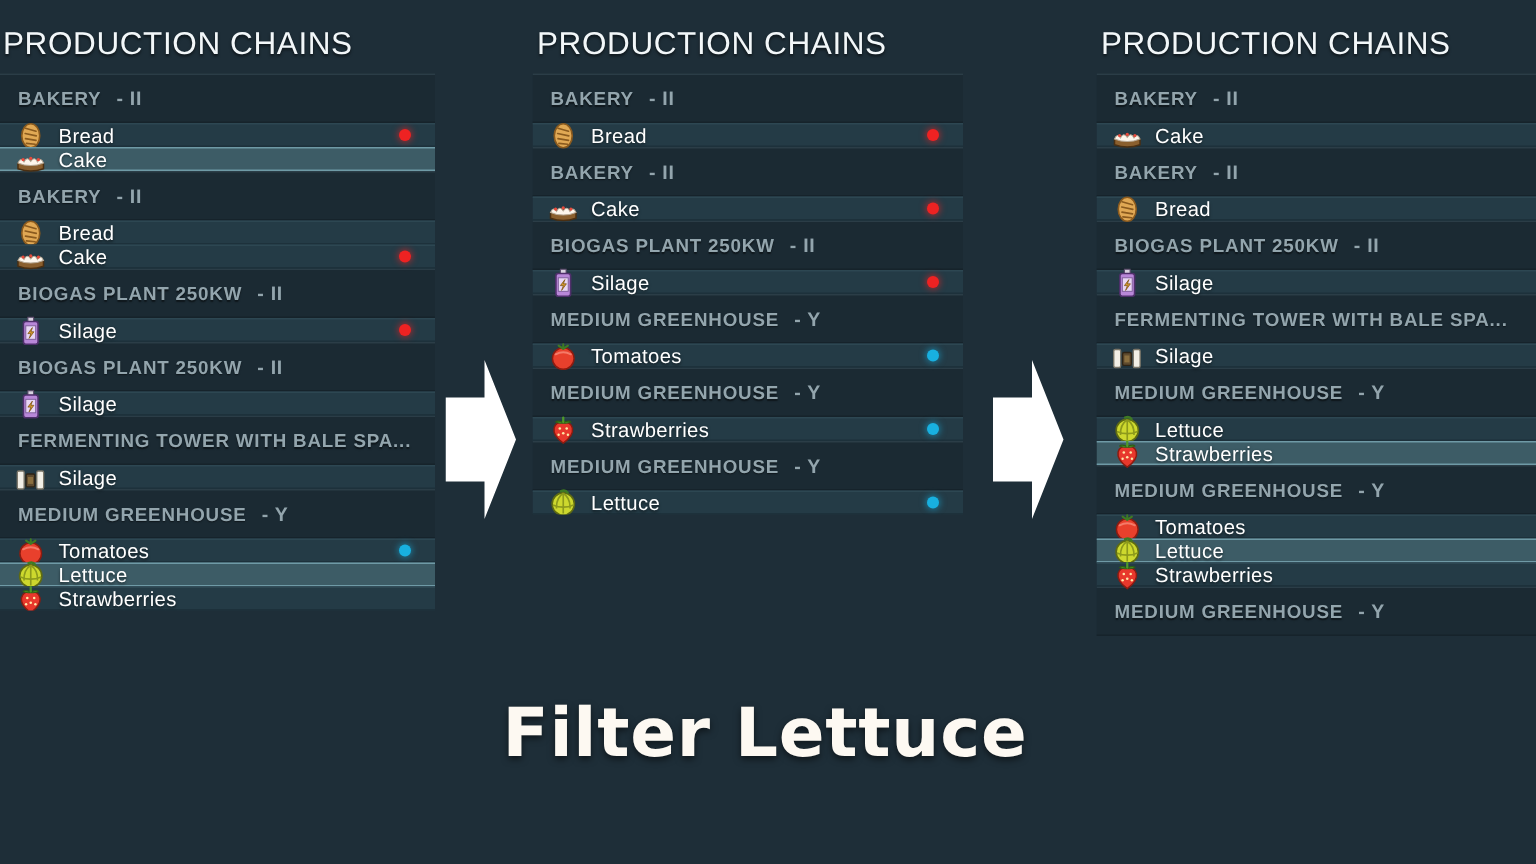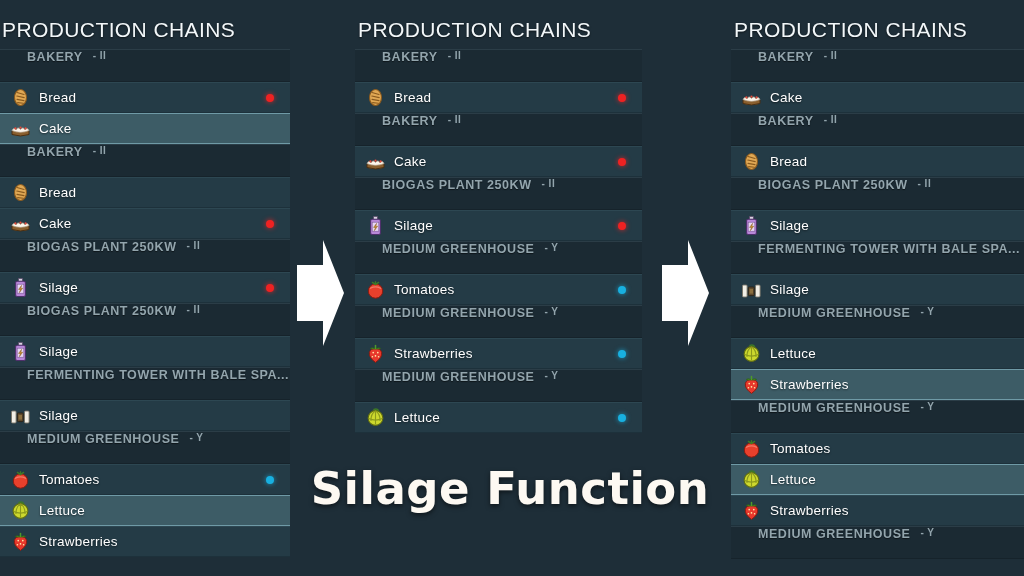--- a/index.html
+++ b/index.html
@@ -36,43 +36,43 @@
 
   .list { position:relative; }
 
   
   .grp {
     height:33px;
     background:#1b2a33;
     border-top:1px solid #2b3d47;
     border-bottom:1px solid #16232b;
     display:flex;
-    align-items:flex-start;
-    padding-left:27px;
+    align-items:center;
+    padding-left:12px;
     white-space:nowrap;
     overflow:hidden;
   }
   .grp .gname {
     color:#93a5ad;
     font-size:12.5px;
     font-weight:bold;
     letter-spacing:0.55px;
     text-shadow:0 1px 1px rgba(0,0,0,.5);
   }
   .grp .gsep {
     color:#93a5ad;
-    font-size:10px;
+    font-size:13px;
     font-weight:bold;
     margin-left:10px;
     letter-spacing:0.5px;
   }
 
   
   .row {
-    height:31px;
+    height:16px;
     background:#243b46;
     border-top:1px solid #2d4752;
     border-bottom:1px solid #1d313b;
     display:flex;
     align-items:center;
     padding-left:10px;
     position:relative;
   }
   .row.sel {
     background:#3d5c66;
@@ -516,15 +516,15 @@
       <polygon points="0,27 26,27 26,2 47,55 26,108 26,83 0,83" fill="#ffffff"></polygon>
     </svg>
   </div>
 
   <div class="arrow" id="arrow-2">
     <svg width="48" height="110" viewBox="0 0 48 110">
       <polygon points="0,27 26,27 26,2 47,55 26,108 26,83 0,83" fill="#ffffff"></polygon>
     </svg>
   </div>
 
-  <div id="caption">Silage Function</div>
+  <div id="caption">Filter Lettuce</div>
 
 </div>
 
 </body></html>

